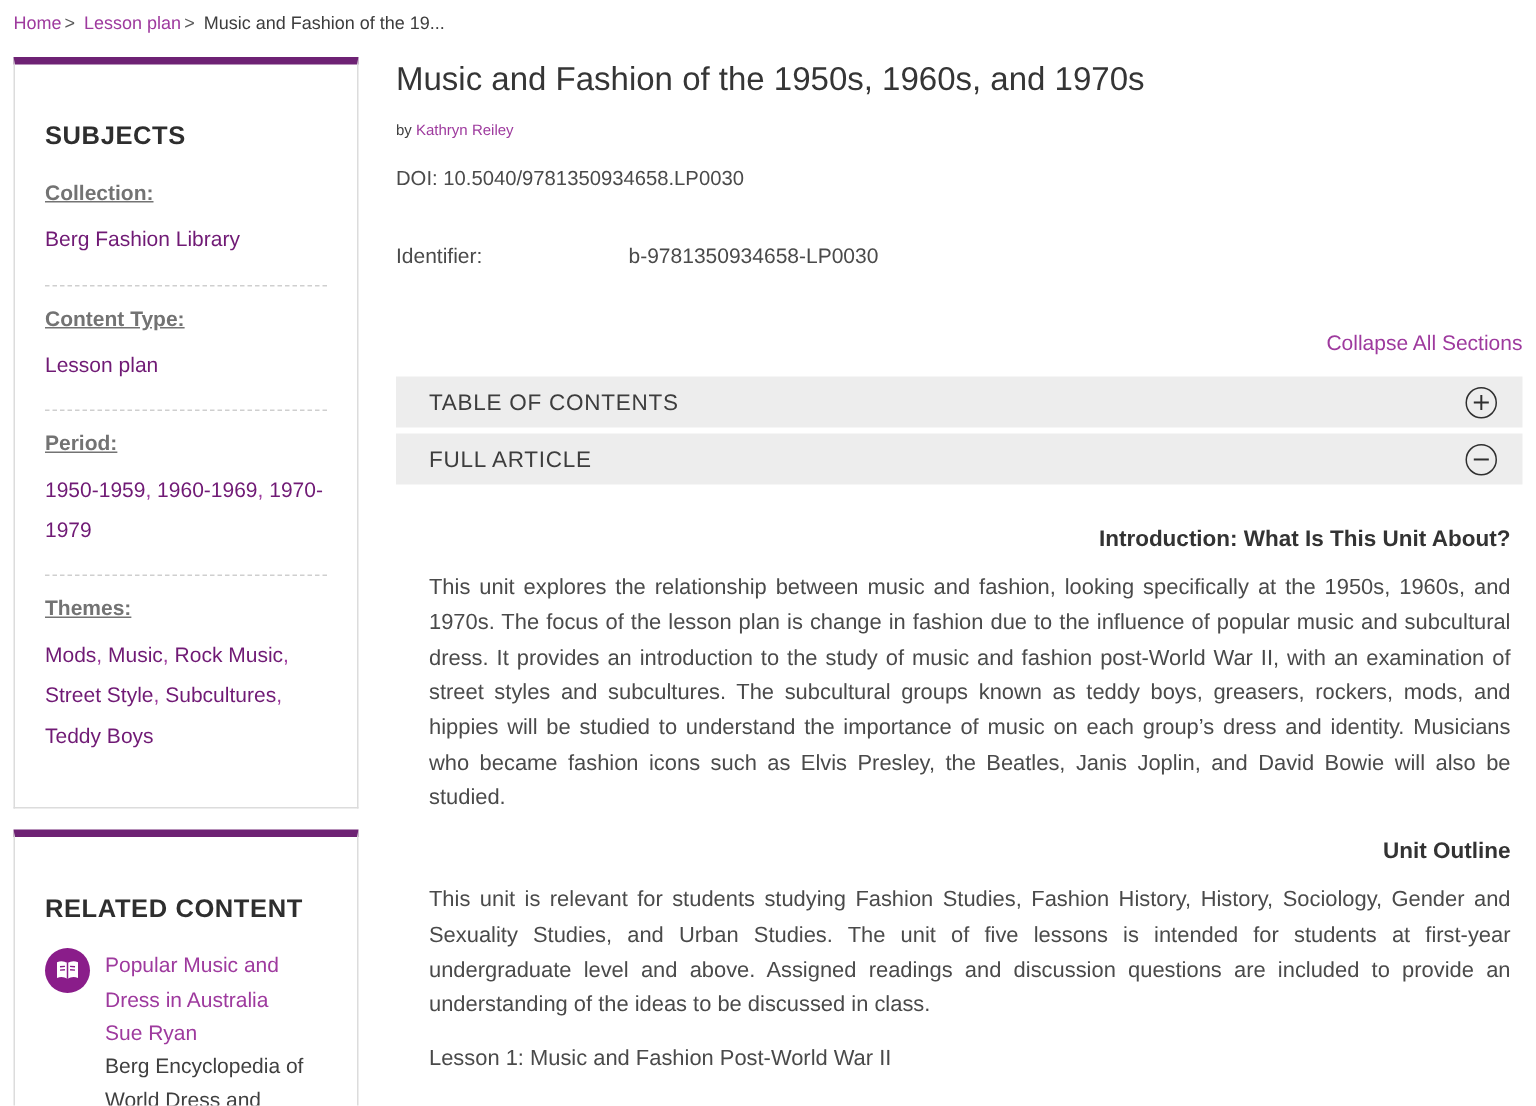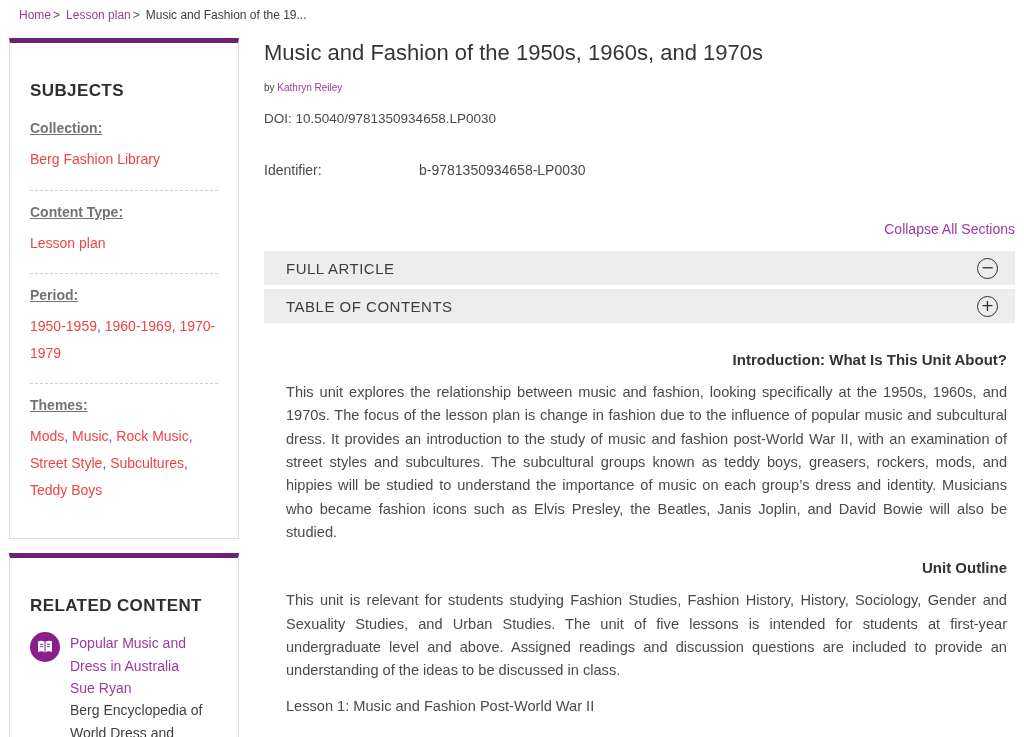--- a/index.html
+++ b/index.html
@@ -1,36 +1,36 @@
 <!DOCTYPE html>
 <html><head>
 <meta charset="utf-8">
 <style>
   * { margin:0; padding:0; box-sizing:border-box; }
   html,body { width:1024px; height:737px; overflow:hidden; background:#fff;
     font-family:"Liberation Sans","DejaVu Sans",sans-serif; color:#3d3d3d; }
 
   
-  .breadcrumb { padding:8px 0 0 19px; font-size:12px; color:#4a4a4a; }
+  .breadcrumb { padding:8px 0 0 9px; font-size:12px; color:#4a4a4a; }
   .bc-link { color:#9e3a9e; text-decoration:none; cursor:pointer; }
   .bc-sep { color:#5a5a5a; margin:0 6px 0 2px; }
   .bc-current { color:#3d3d3d; }
 
   .layout { display:flex; padding:0 9px; margin-top:16px; align-items:flex-start; }
 
   
   aside { width:230px; flex:0 0 230px; }
   .side-box { border:1px solid #dcdcdc; border-top:5px solid #6e2274; background:#fff;
     padding:38px 20px 18px 20px; }
   .side-box h2 { font-size:17px; font-weight:bold; color:#2e2e2e; letter-spacing:.4px; margin-bottom:6px; }
   .sgroup { padding:13px 0 17px 0; }
   .sgroup + .sgroup { border-top:1px dashed #cfcfcf; }
   .slabel { font-size:14px; font-weight:bold; color:#737373; margin-bottom:10px;text-decoration:underline; }
   .slinks { font-size:14px; line-height:1.9; color:#9e3a9e; }
-  .plink { color:#ef4444; text-decoration:none; cursor:pointer; }
+  .plink { color:#701a75; text-decoration:none; cursor:pointer; }
   .related-box { margin-top:14px; }
   .related-item { display:flex; margin-top:16px; }
   .rel-icon { flex:0 0 30px; width:30px; height:30px; border-radius:50%; background:#8a1d8a;
     display:flex; align-items:center; justify-content:center; margin-right:10px; }
   .rel-text { font-size:14px; line-height:1.6; }
   .rel-text a { display:block; color:#9e3a9e; text-decoration:none; cursor:pointer; }
   .rel-source { color:#3f3f3f; display:block; }
 
   
   main { flex:1 1 auto; margin-left:25px; }
@@ -117,27 +117,27 @@
           <span class="meta-label">Identifier:</span>
           <span class="meta-value">b-9781350934658-LP0030</span>
         </div>
       </div>
 
     <div class="collapse-row">
       <a>Collapse All Sections</a>
     </div>
 
     <div class="acc-bar">
-      <span class="acc-label">FULL ARTICLE</span>
-      <span class="acc-icon">−</span>
+      <span class="acc-label">TABLE OF CONTENTS</span>
+      <span class="acc-icon">+</span>
     </div>
 
     <div class="acc-bar">
-      <span class="acc-label">TABLE OF CONTENTS</span>
-      <span class="acc-icon">+</span>
+      <span class="acc-label">FULL ARTICLE</span>
+      <span class="acc-icon">−</span>
     </div>
 
     <div class="article">
       <h3>Introduction: What Is This Unit About?</h3>
       <p>This unit explores the relationship between music and fashion, looking specifically at the 1950s, 1960s, and 1970s. The focus of the lesson plan is change in fashion due to the influence of popular music and subcultural dress. It provides an introduction to the study of music and fashion post-World War II, with an examination of street styles and subcultures. The subcultural groups known as teddy boys, greasers, rockers, mods, and hippies will be studied to understand the importance of music on each group’s dress and identity. Musicians who became fashion icons such as Elvis Presley, the Beatles, Janis Joplin, and David Bowie will also be studied.</p>
       <h3>Unit Outline</h3>
       <p>This unit is relevant for students studying Fashion Studies, Fashion History, History, Sociology, Gender and Sexuality Studies, and Urban Studies. The unit of five lessons is intended for students at first-year undergraduate level and above. Assigned readings and discussion questions are included to provide an understanding of the ideas to be discussed in class.</p>
       <div id="lessons">
           <div class="lesson-line">Lesson 1: Music and Fashion Post-World War II</div>
         </div>

